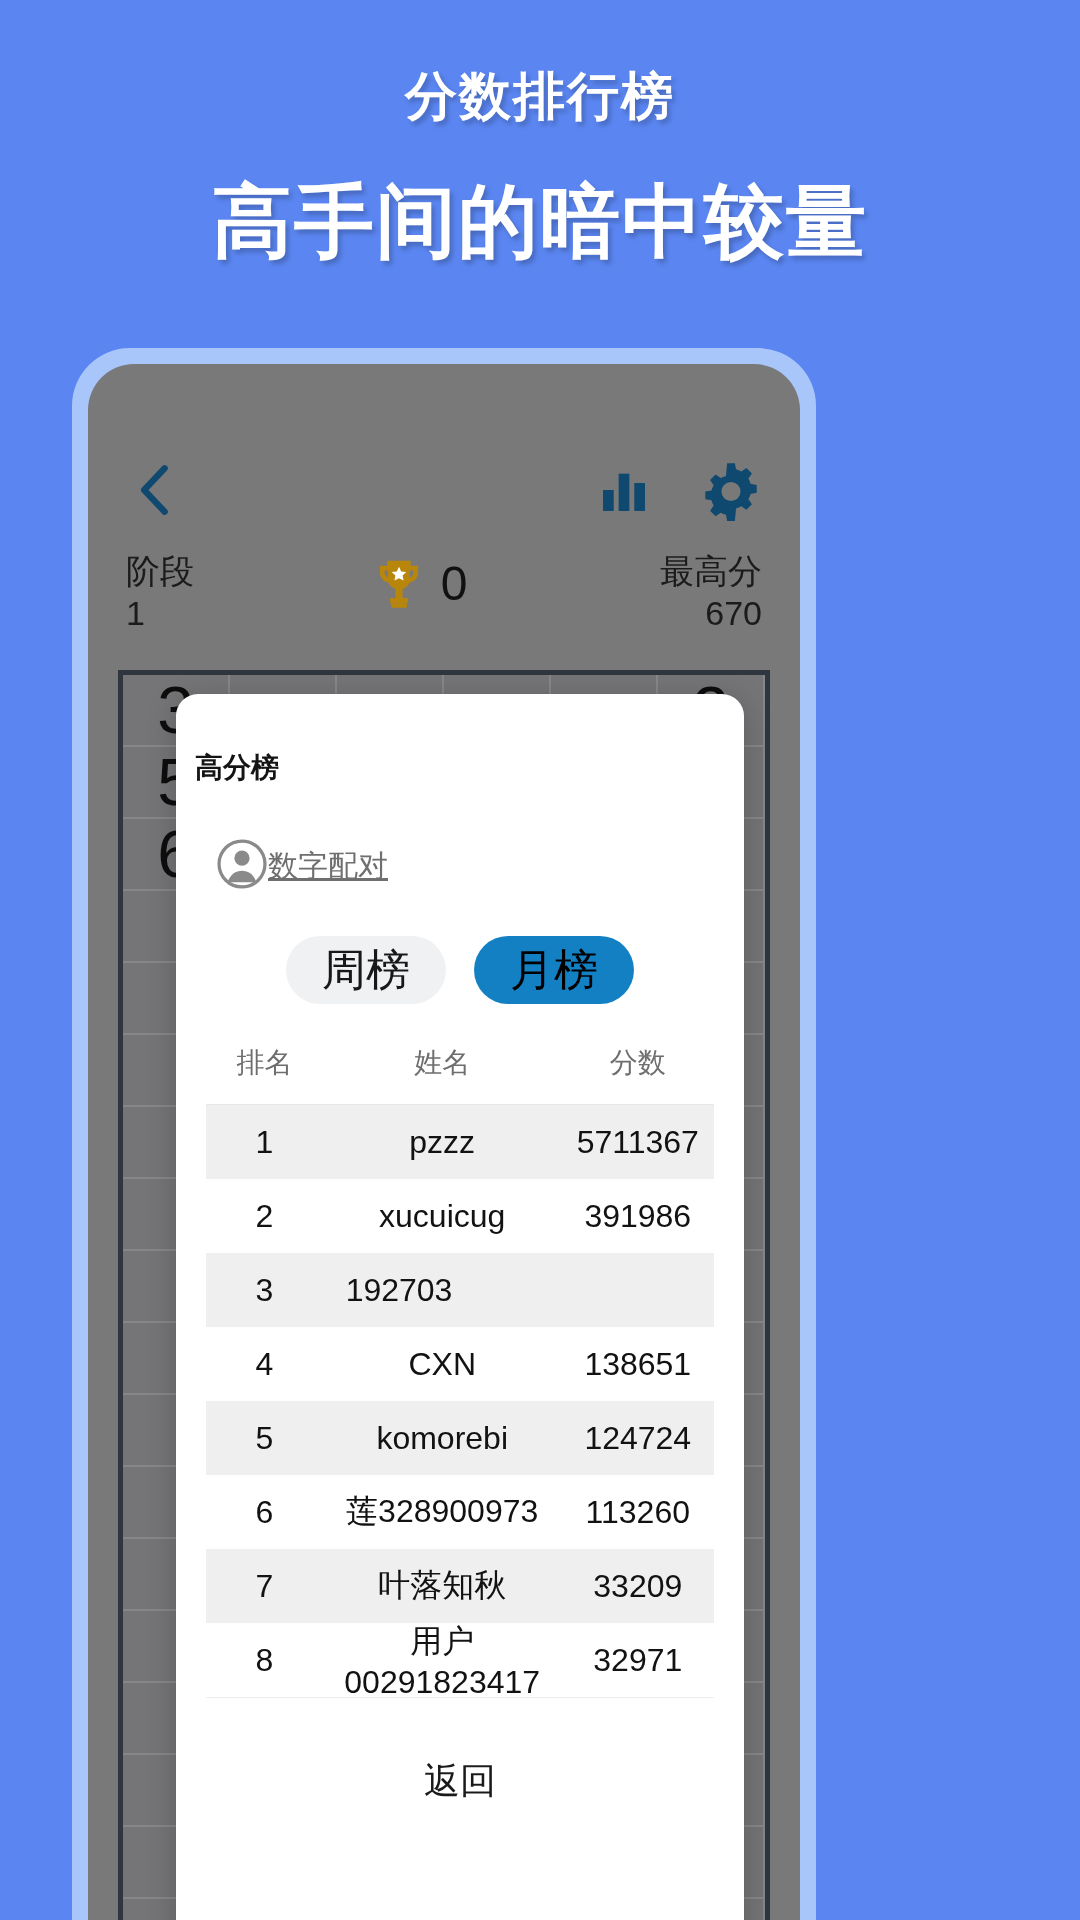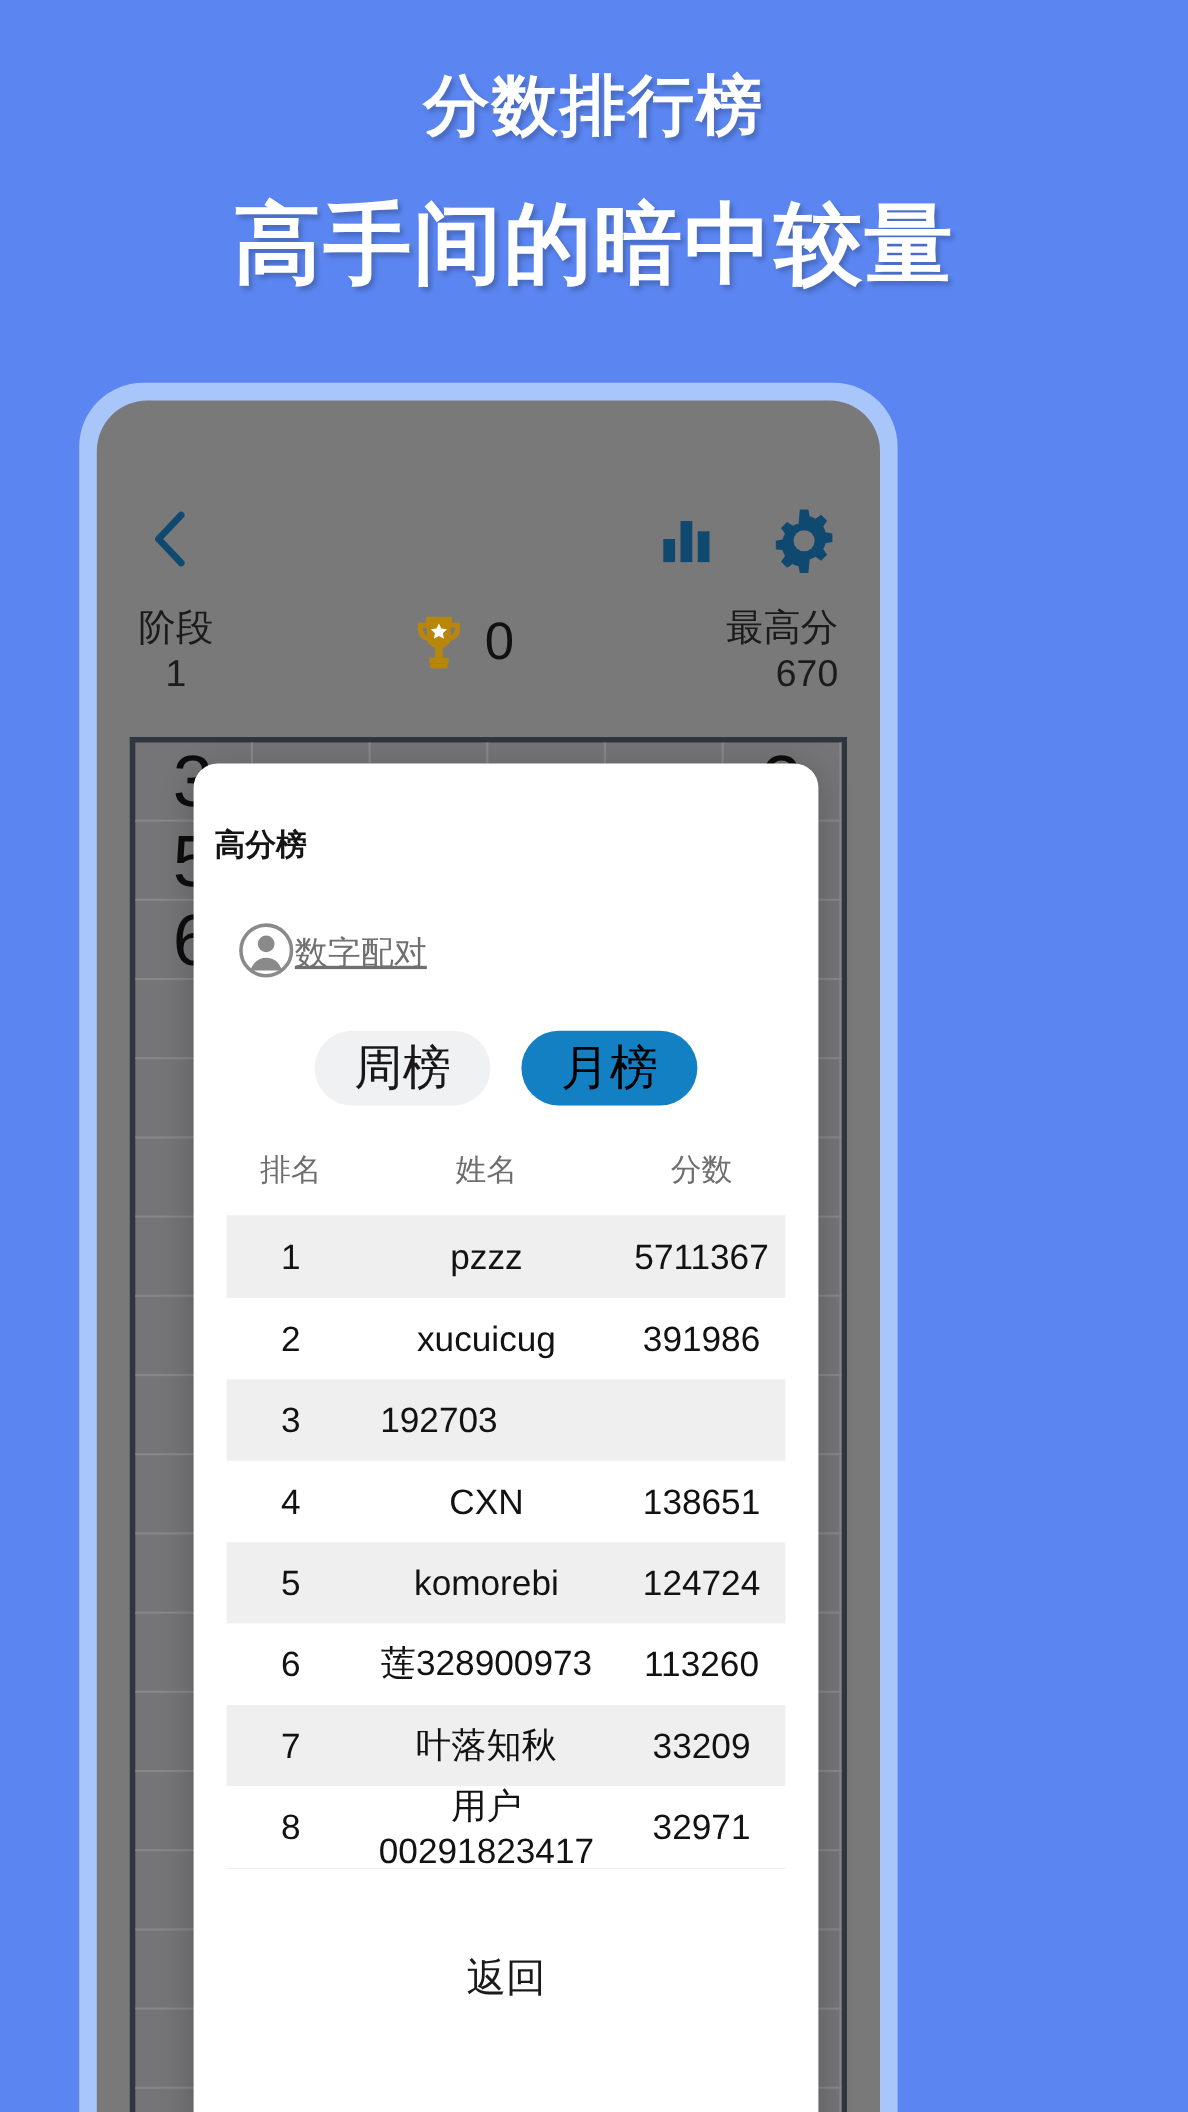--- a/index.html
+++ b/index.html
@@ -11,21 +11,21 @@
     position:relative;
   }
 
   
   .headline{
     position:absolute; left:0; top:44px; width:1080px;
     text-align:center; color:#ffffff;
     text-shadow:3px 4px 5px rgba(0,0,0,0.22);
     font-weight:bold; letter-spacing:2px;
   }
-  .headline .l1{ font-size:60px; line-height:104px; display:block; }
+  .headline .l1{ font-size:52px; line-height:104px; display:block; }
   .headline .l2{ font-size:80px; line-height:104px; display:block; margin-top:22px;}
 
   
   .phone-frame{
     position:absolute; left:72px; top:348px;
     width:744px; height:1620px;
     background:#a9c6fb;
     border-radius:58px 58px 0 0;
     padding:16px 16px 0 16px;
   }
@@ -46,21 +46,21 @@
   .topbar-right{ display:flex; align-items:center; gap:48px; }
   .icon-btn{ display:flex; align-items:center; justify-content:center; }
 
   
   .stats{
     position:absolute; left:0; top:186px; width:100%;
     display:flex; align-items:flex-start; justify-content:space-between;
     padding:0 38px;
     color:#1b1b1b;
   }
-  .stat-left{ text-align:center; }
+  .stat-left{ text-align:left; }
   .stat-right{ text-align:right;margin-left:16px; }
   .stat-label{ font-size:34px; line-height:42px; }
   .stat-value{ font-size:34px; line-height:42px; }
   .stat-center{
     display:flex; align-items:center; gap:14px;
     margin-top:6px;
   }
   .trophy-score{ font-size:48px; color:#111; line-height:48px; }
 
   
@@ -132,21 +132,21 @@
     height:74px;
   }
   .trow.odd{ background:#efeff0; }
   .trow.even{ background:#ffffff; }
   .trow .col-score{ text-align:center; }
 
   .table-foot{ border-top:1px solid #ededed; height:52px; }
 
   .dlg-footer{
     display:flex; justify-content:center; align-items:flex-end;
-    margin-top:24px;
+    margin-top:8px;
   }
   .back-btn{
     font-size:36px; color:#1a1a1a;
   }
 </style>
 </head>
 <body>
 
 <div class="headline">
   <span class="l1">分数排行榜</span>

